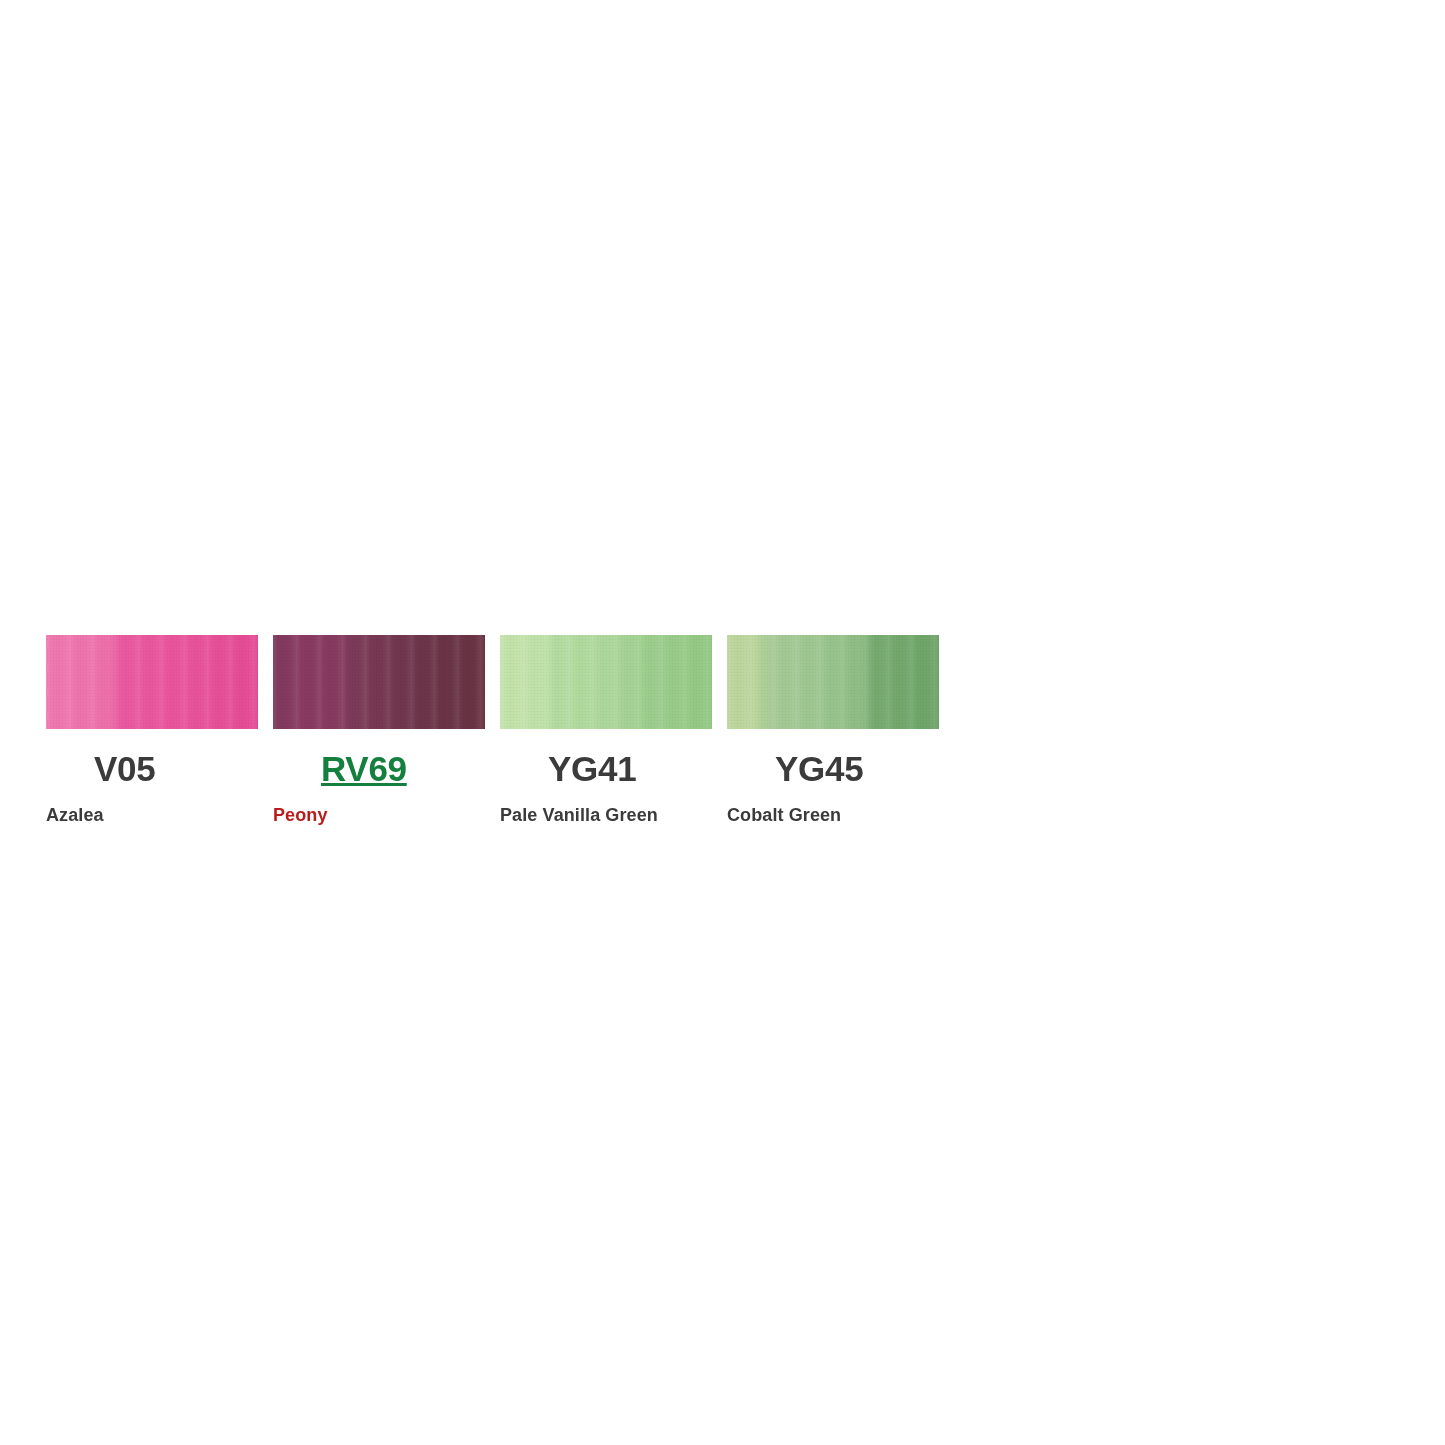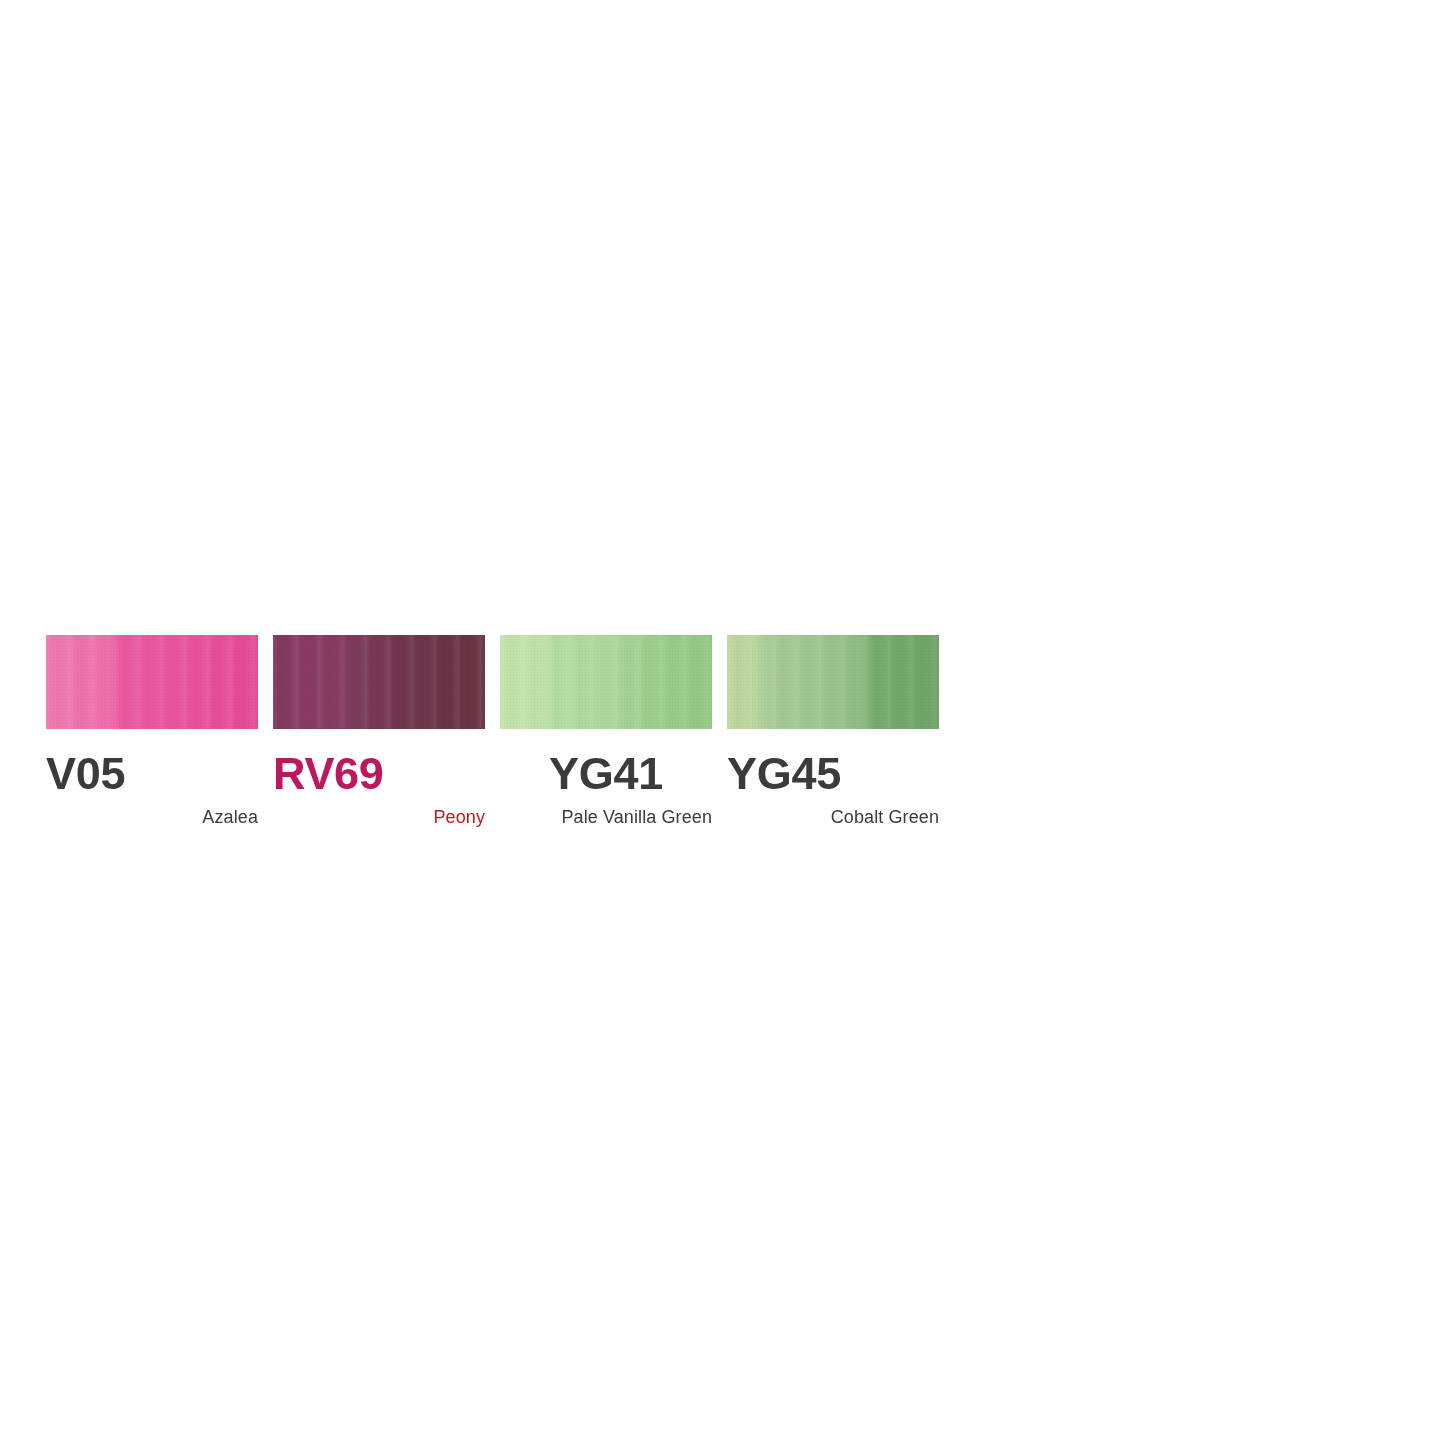--- a/index.html
+++ b/index.html
@@ -77,37 +77,37 @@
     background-image:
       radial-gradient(rgba(0,0,0,0.55) 0.6px, transparent 0.7px),
       radial-gradient(rgba(255,255,255,0.55) 0.6px, transparent 0.7px);
     background-size: 3px 3px, 4px 4px;
     background-position: 0 0, 2px 1px;
     pointer-events: none;
   }
 
   .swatch-code {
     margin-top: 22px;
-    font-size: 45px;
+    font-size: 35px;
     font-weight: bold;
     line-height: 1;
     letter-spacing: -0.3px;
     color: #3b3b3b;
     white-space: nowrap;
+    margin-left: 48px;
   }
 
   .swatch-name {
-    margin-top: 12px;
+    margin-top: 20px;
     font-size: 18px;
-    font-weight: normal;
+    font-weight: bold;
     line-height: 1;
     letter-spacing: 0.1px;
     color: #3b3b3b;
     white-space: nowrap;
-    text-align: right;
   }
 </style>
 </head>
 <body>
 
 <div class="sheet" style="background: rgb(255, 255, 255);">
 
   <div class="swatch-row">
 
     <div class="swatch-cell">
@@ -120,32 +120,32 @@
       <div class="swatch-name" style="color: rgb(59, 59, 59);">Azalea</div>
     </div>
 
 
     <div class="swatch-cell">
       <div class="swatch-chip">
         <div class="chip-paint" style="background: linear-gradient(to right, rgb(126, 58, 93) 0%, rgb(138, 58, 98) 12%, rgb(134, 58, 96) 30%, rgb(123, 58, 88) 40%, rgb(112, 54, 77) 62%, rgb(106, 52, 70) 78%, rgb(105, 52, 68) 100%);"></div>
         <div class="chip-streaks"></div>
         <div class="chip-grain"></div>
       </div>
-      <div class="swatch-code" style="color: #be185d;">RV69</div>
+      <div class="swatch-code" style="color: #15803d; text-decoration: underline;">RV69</div>
       <div class="swatch-name" style="color: #b91c1c;">Peony</div>
     </div>
 
 
     <div class="swatch-cell">
       <div class="swatch-chip">
         <div class="chip-paint" style="background: linear-gradient(to right, rgb(197, 227, 172) 0%, rgb(193, 226, 170) 18%, rgb(181, 221, 162) 26%, rgb(173, 216, 156) 50%, rgb(158, 206, 142) 70%, rgb(146, 200, 131) 100%);"></div>
         <div class="chip-streaks"></div>
         <div class="chip-grain"></div>
       </div>
-      <div class="swatch-code" style="color: rgb(59, 59, 59); text-align: center;">YG41</div>
+      <div class="swatch-code" style="color: rgb(59, 59, 59);">YG41</div>
       <div class="swatch-name" style="color: rgb(59, 59, 59);">Pale Vanilla Green</div>
     </div>
 
     <div class="swatch-cell">
       <div class="swatch-chip">
         <div class="chip-paint" style="background: linear-gradient(to right, rgb(190, 215, 159) 0%, rgb(186, 214, 157) 14%, rgb(168, 203, 150) 20%, rgb(156, 198, 143) 45%, rgb(143, 189, 132) 62%, rgb(119, 171, 111) 70%, rgb(110, 164, 104) 100%);"></div>
         <div class="chip-streaks"></div>
         <div class="chip-grain"></div>
       </div>
       <div class="swatch-code" style="color: rgb(59, 59, 59);">YG45</div>

